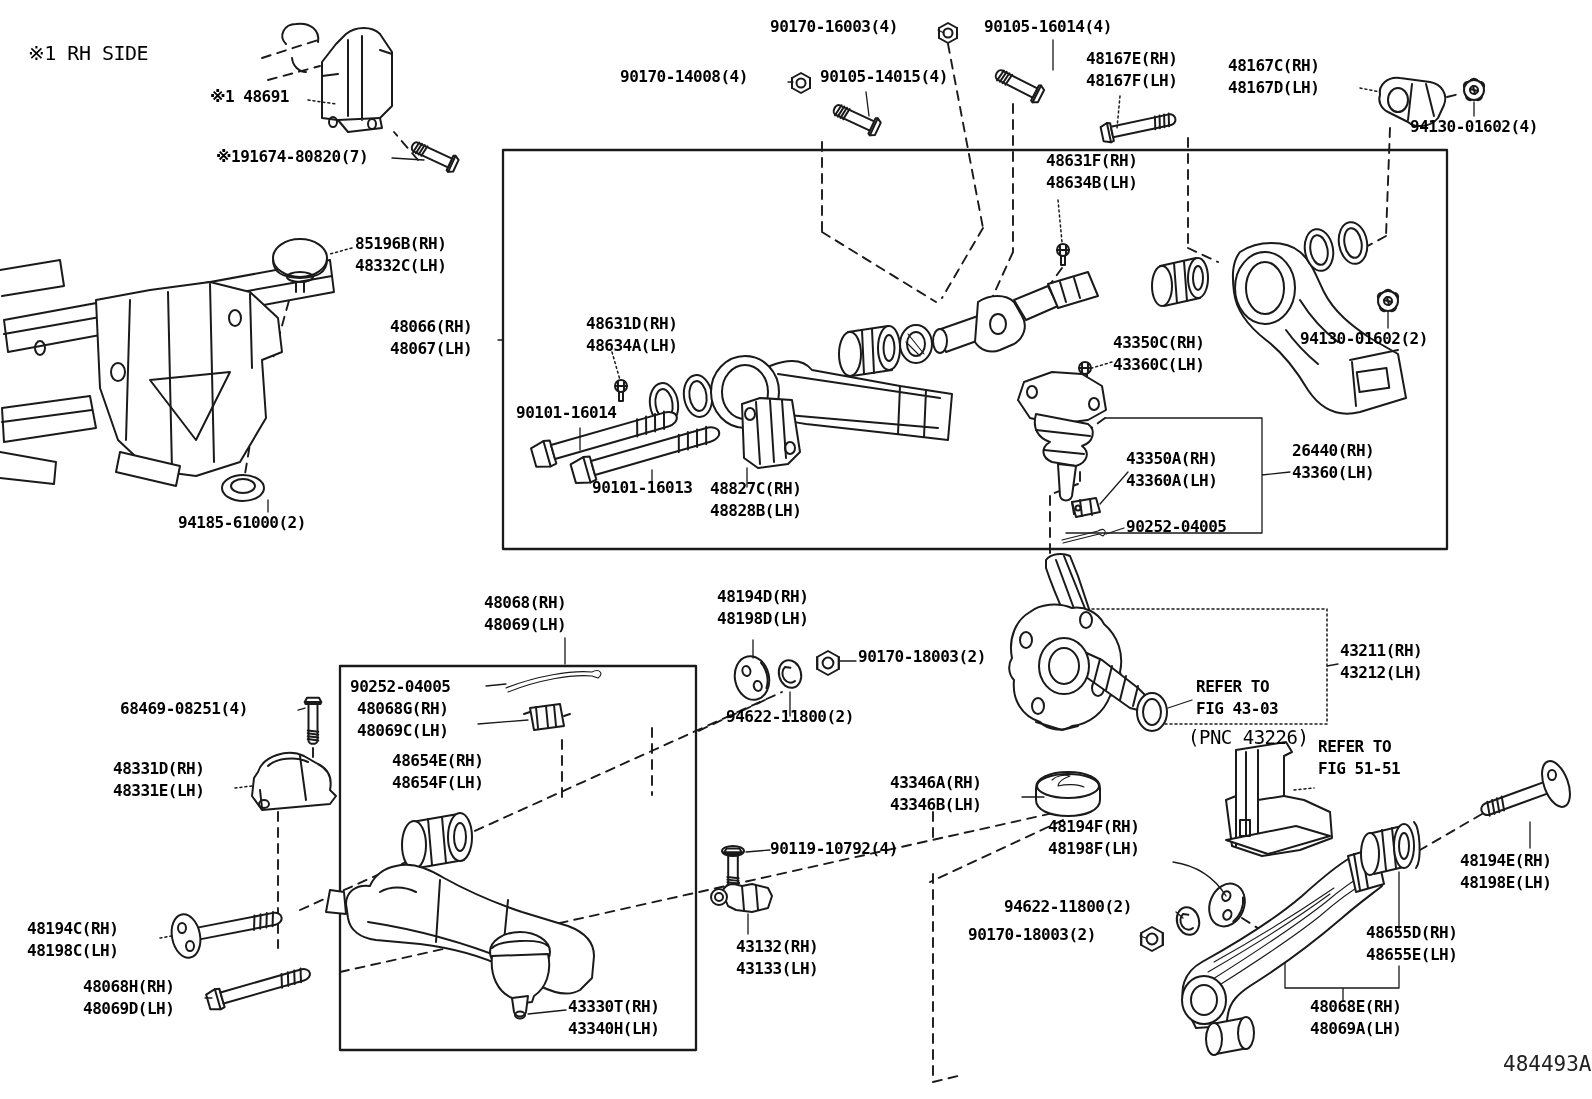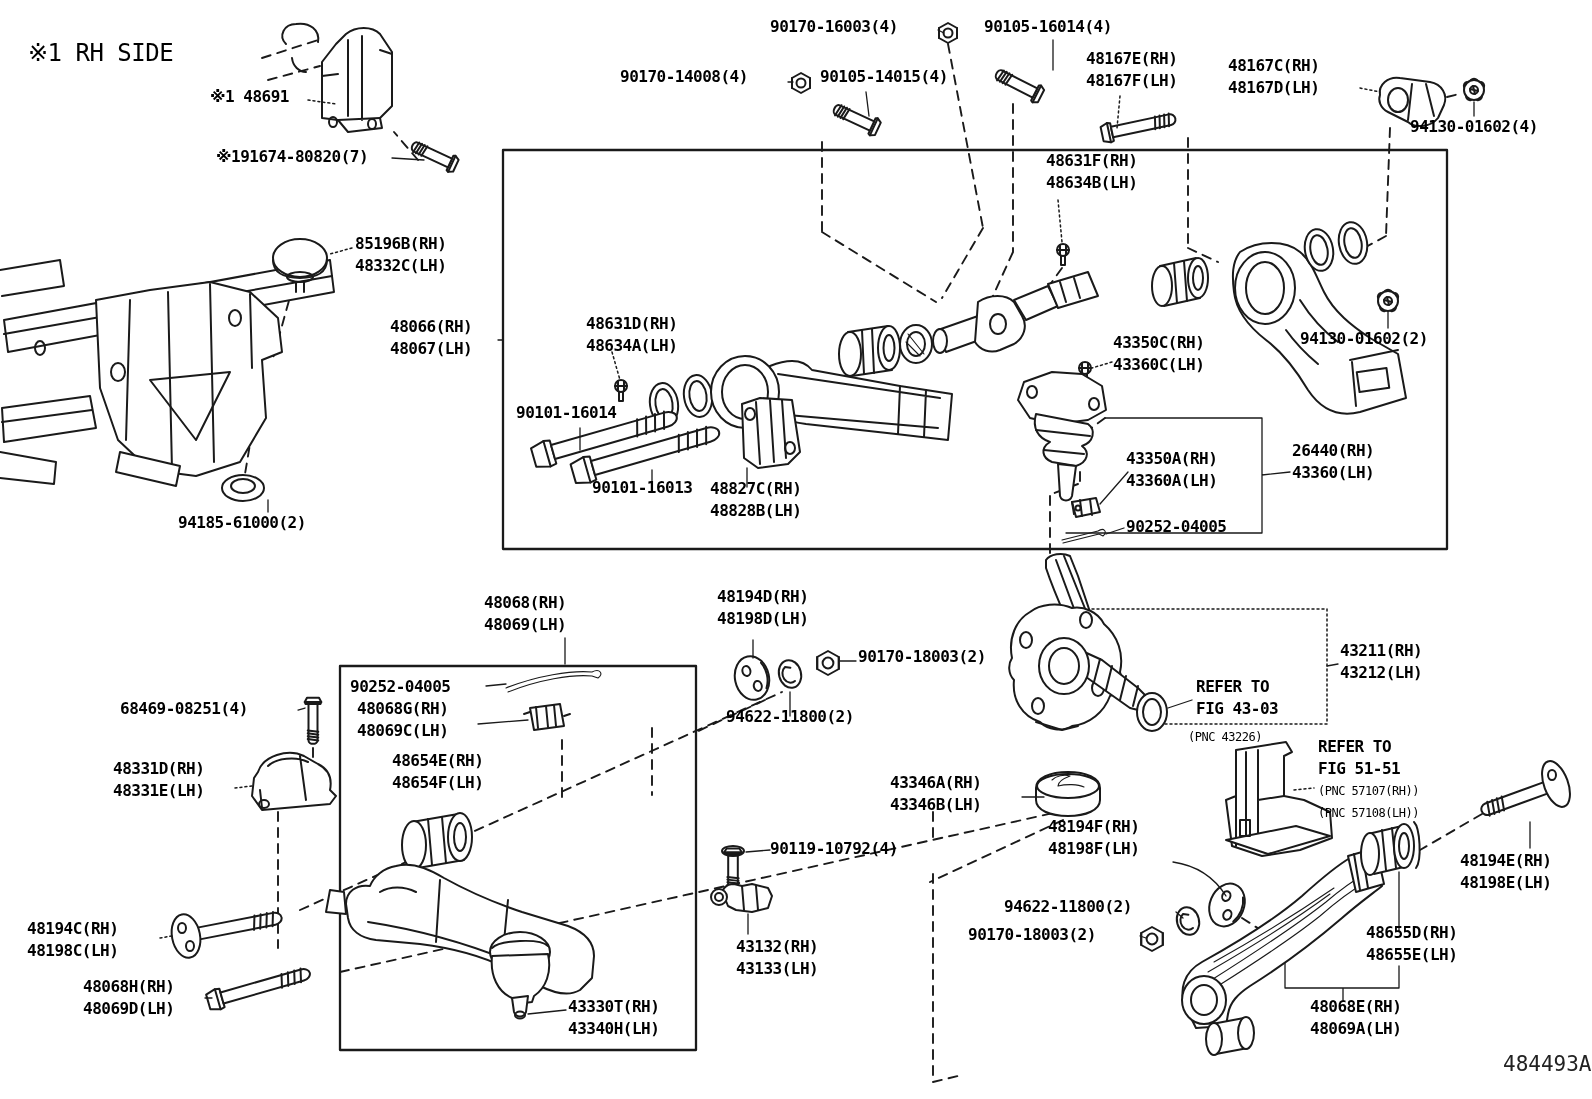--- a/index.html
+++ b/index.html
@@ -10,22 +10,22 @@
      stroke:#1a1a1a;stroke-width:2;fill:none;vector-effect:non-scaling-stroke;
      stroke-linecap:round;stroke-linejoin:round;}
   #art .f{fill:#fff;}
   #art .dash{stroke-dasharray:9 7;stroke-width:1.9;}
   #art .dot{stroke-dasharray:2 3;stroke-width:1.5;}
   #art .ldr{stroke-width:1.3;}
   #art .thin{stroke-width:1.1;}
   #art .bx{stroke-width:2.3;}
   .lbl{position:absolute;font-weight:700;font-size:16px;line-height:22px;color:#000;
        white-space:pre-line;letter-spacing:-0.5px;}
-  .lbl.small{font-weight:400;font-size:12px;letter-spacing:-0.5px;text-align:center;}
-  .lbl.note{font-weight:400;font-size:24px;}
+  .lbl.small{font-weight:400;font-size:19px;letter-spacing:-0.5px;text-align:center;}
+  .lbl.note{font-weight:400;font-size:20px;}
   .lbl.id{font-weight:400;font-size:21px;color:#222;letter-spacing:0;}
 </style>
 </head>
 <body>
 
 <div id="canvas">
 
 <svg id="art" width="1592" height="1099" viewBox="0 0 1592 1099">
   <defs>
     <g id="bolt">
@@ -480,22 +480,20 @@
 <div class="lbl" style="left:392px;top:750px">48654E(RH)
 48654F(LH)</div>
 <div class="lbl" style="left:726px;top:706px">94622-11800(2)</div>
 <div class="lbl" style="left:1340px;top:640px">43211(RH)
 43212(LH)</div>
 <div class="lbl" style="left:1196px;top:676px">REFER TO
 FIG 43-03</div>
 <div class="lbl small" style="left:1188px;top:726px">(PNC 43226)</div>
 <div class="lbl" style="left:1318px;top:736px">REFER TO
 FIG 51-51</div>
-<div class="lbl small" style="left:1318px;top:780px">(PNC 57107(RH))
-(PNC 57108(LH))</div>
 <div class="lbl" style="left:890px;top:772px">43346A(RH)
 43346B(LH)</div>
 <div class="lbl" style="left:1048px;top:816px">48194F(RH)
 48198F(LH)</div>
 <div class="lbl" style="left:1004px;top:896px">94622-11800(2)</div>
 <div class="lbl" style="left:968px;top:924px">90170-18003(2)</div>
 <div class="lbl" style="left:120px;top:698px">68469-08251(4)</div>
 <div class="lbl" style="left:113px;top:758px">48331D(RH)
 48331E(LH)</div>
 <div class="lbl" style="left:27px;top:918px">48194C(RH)

